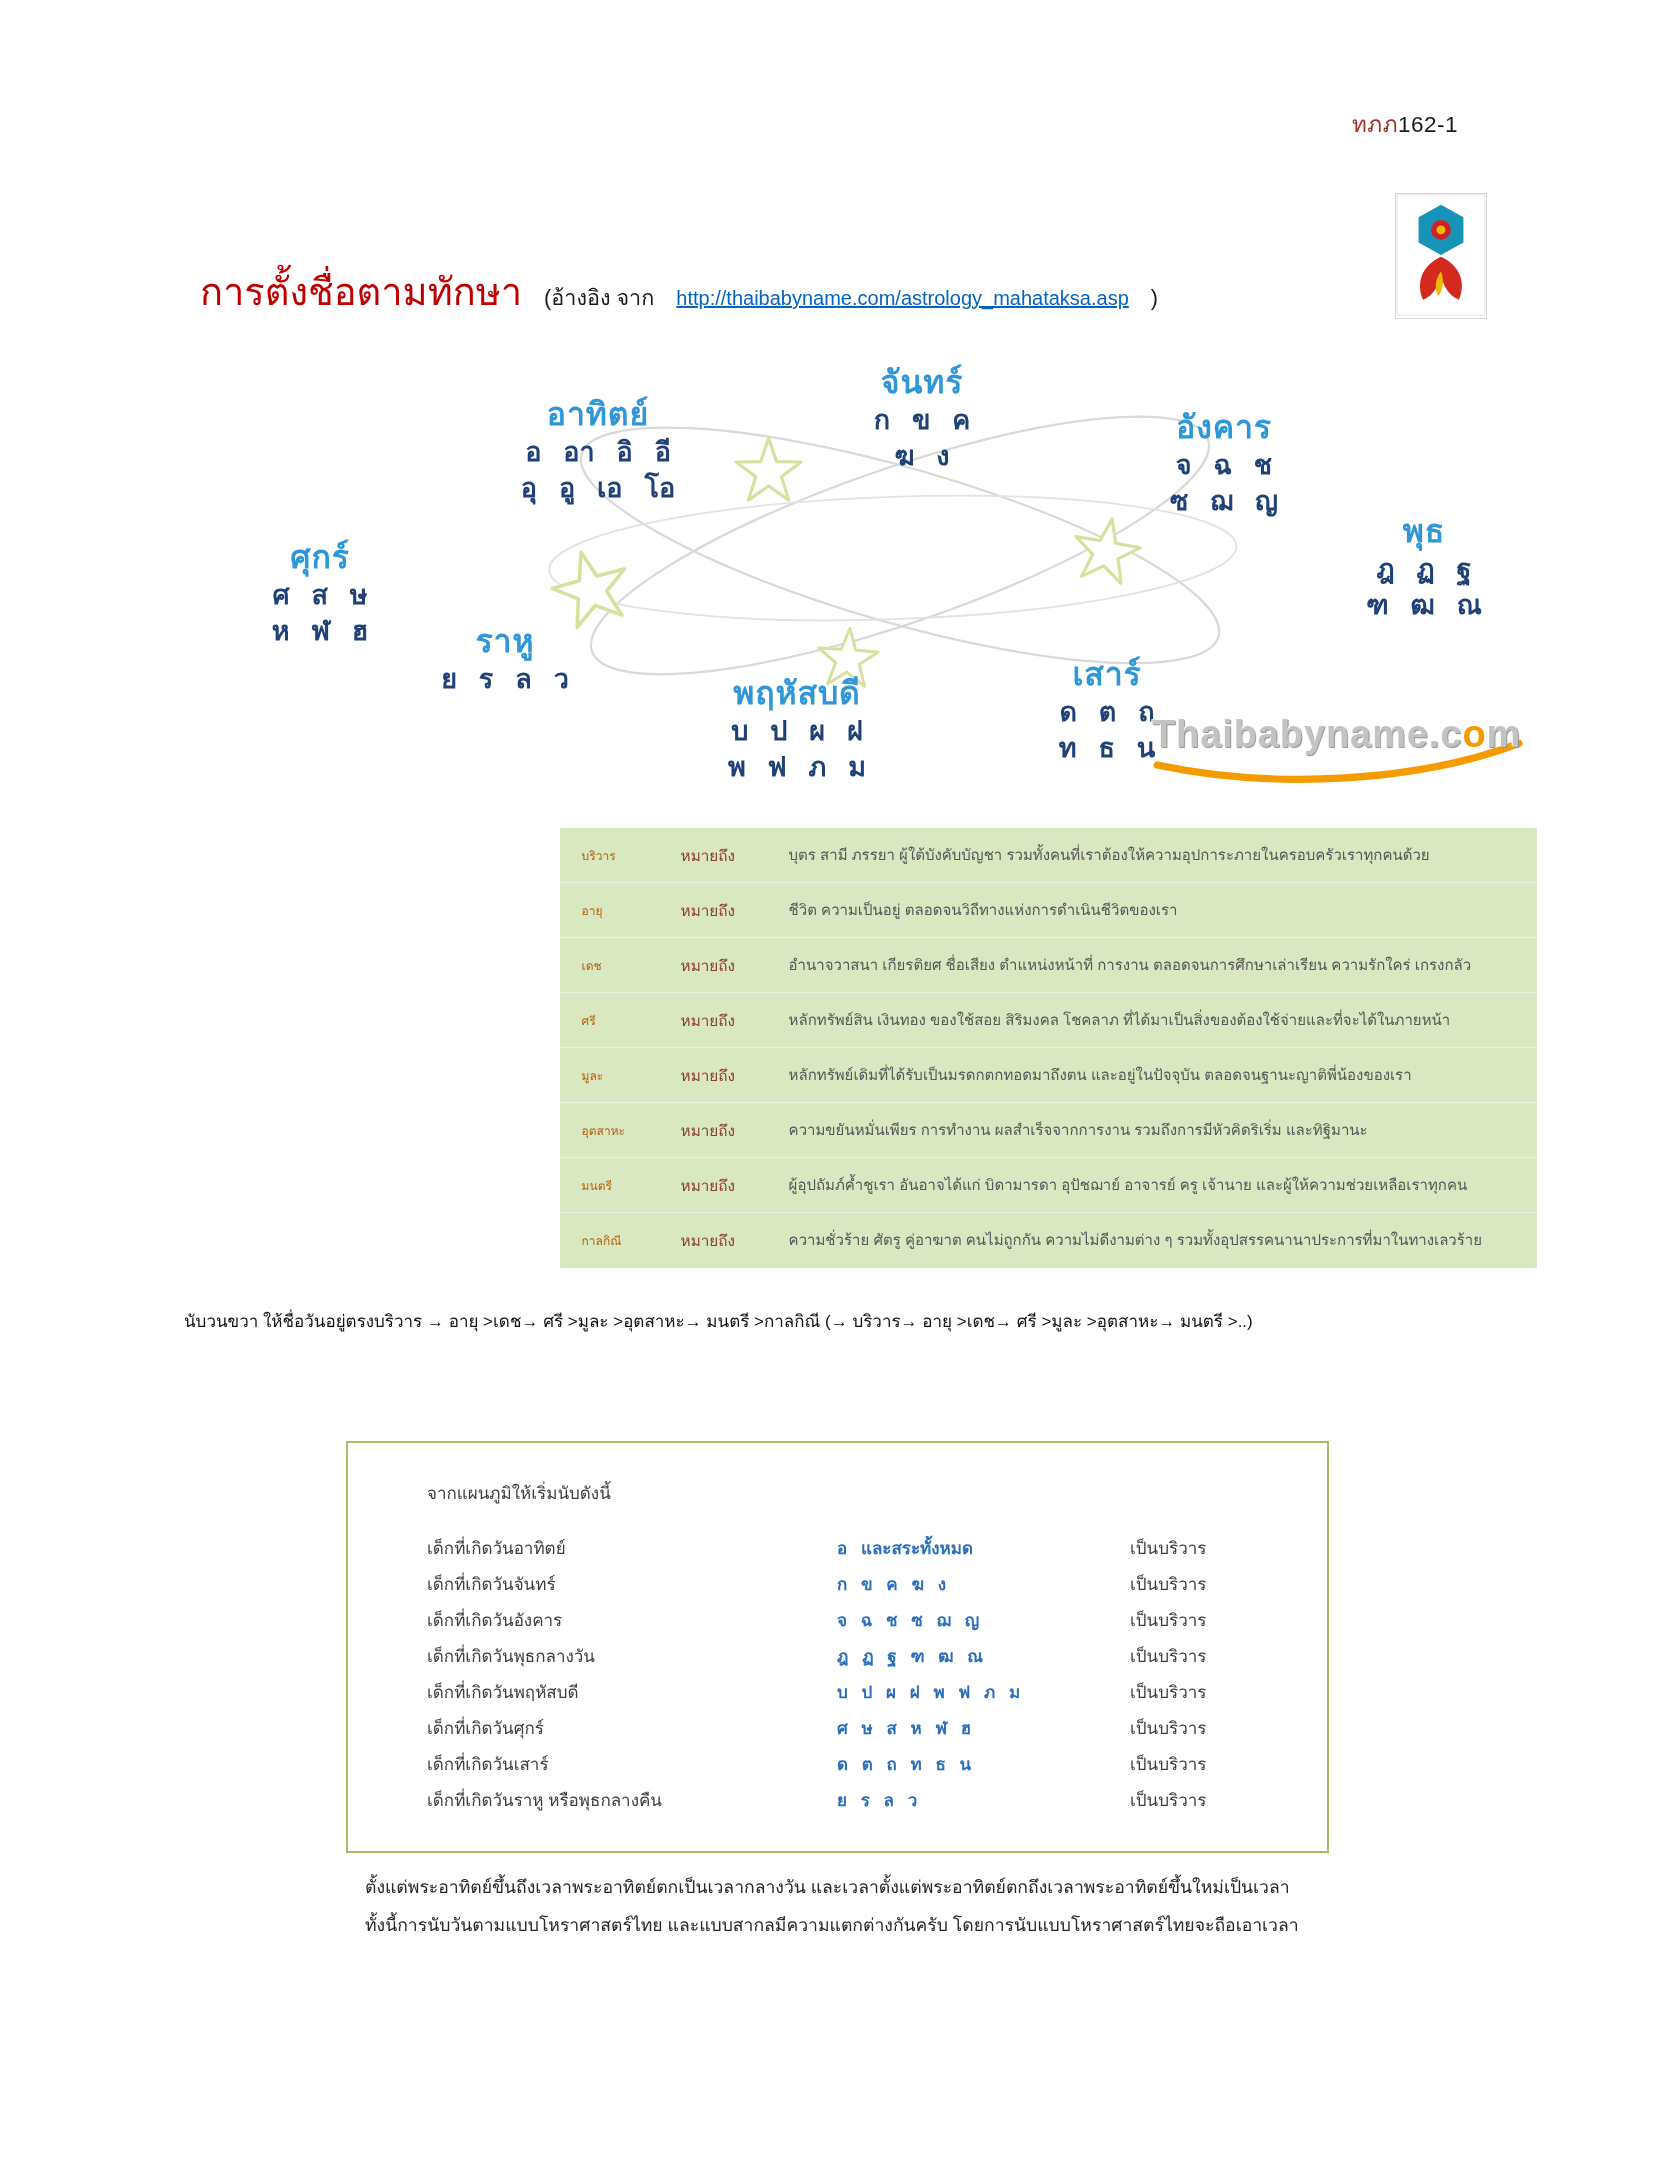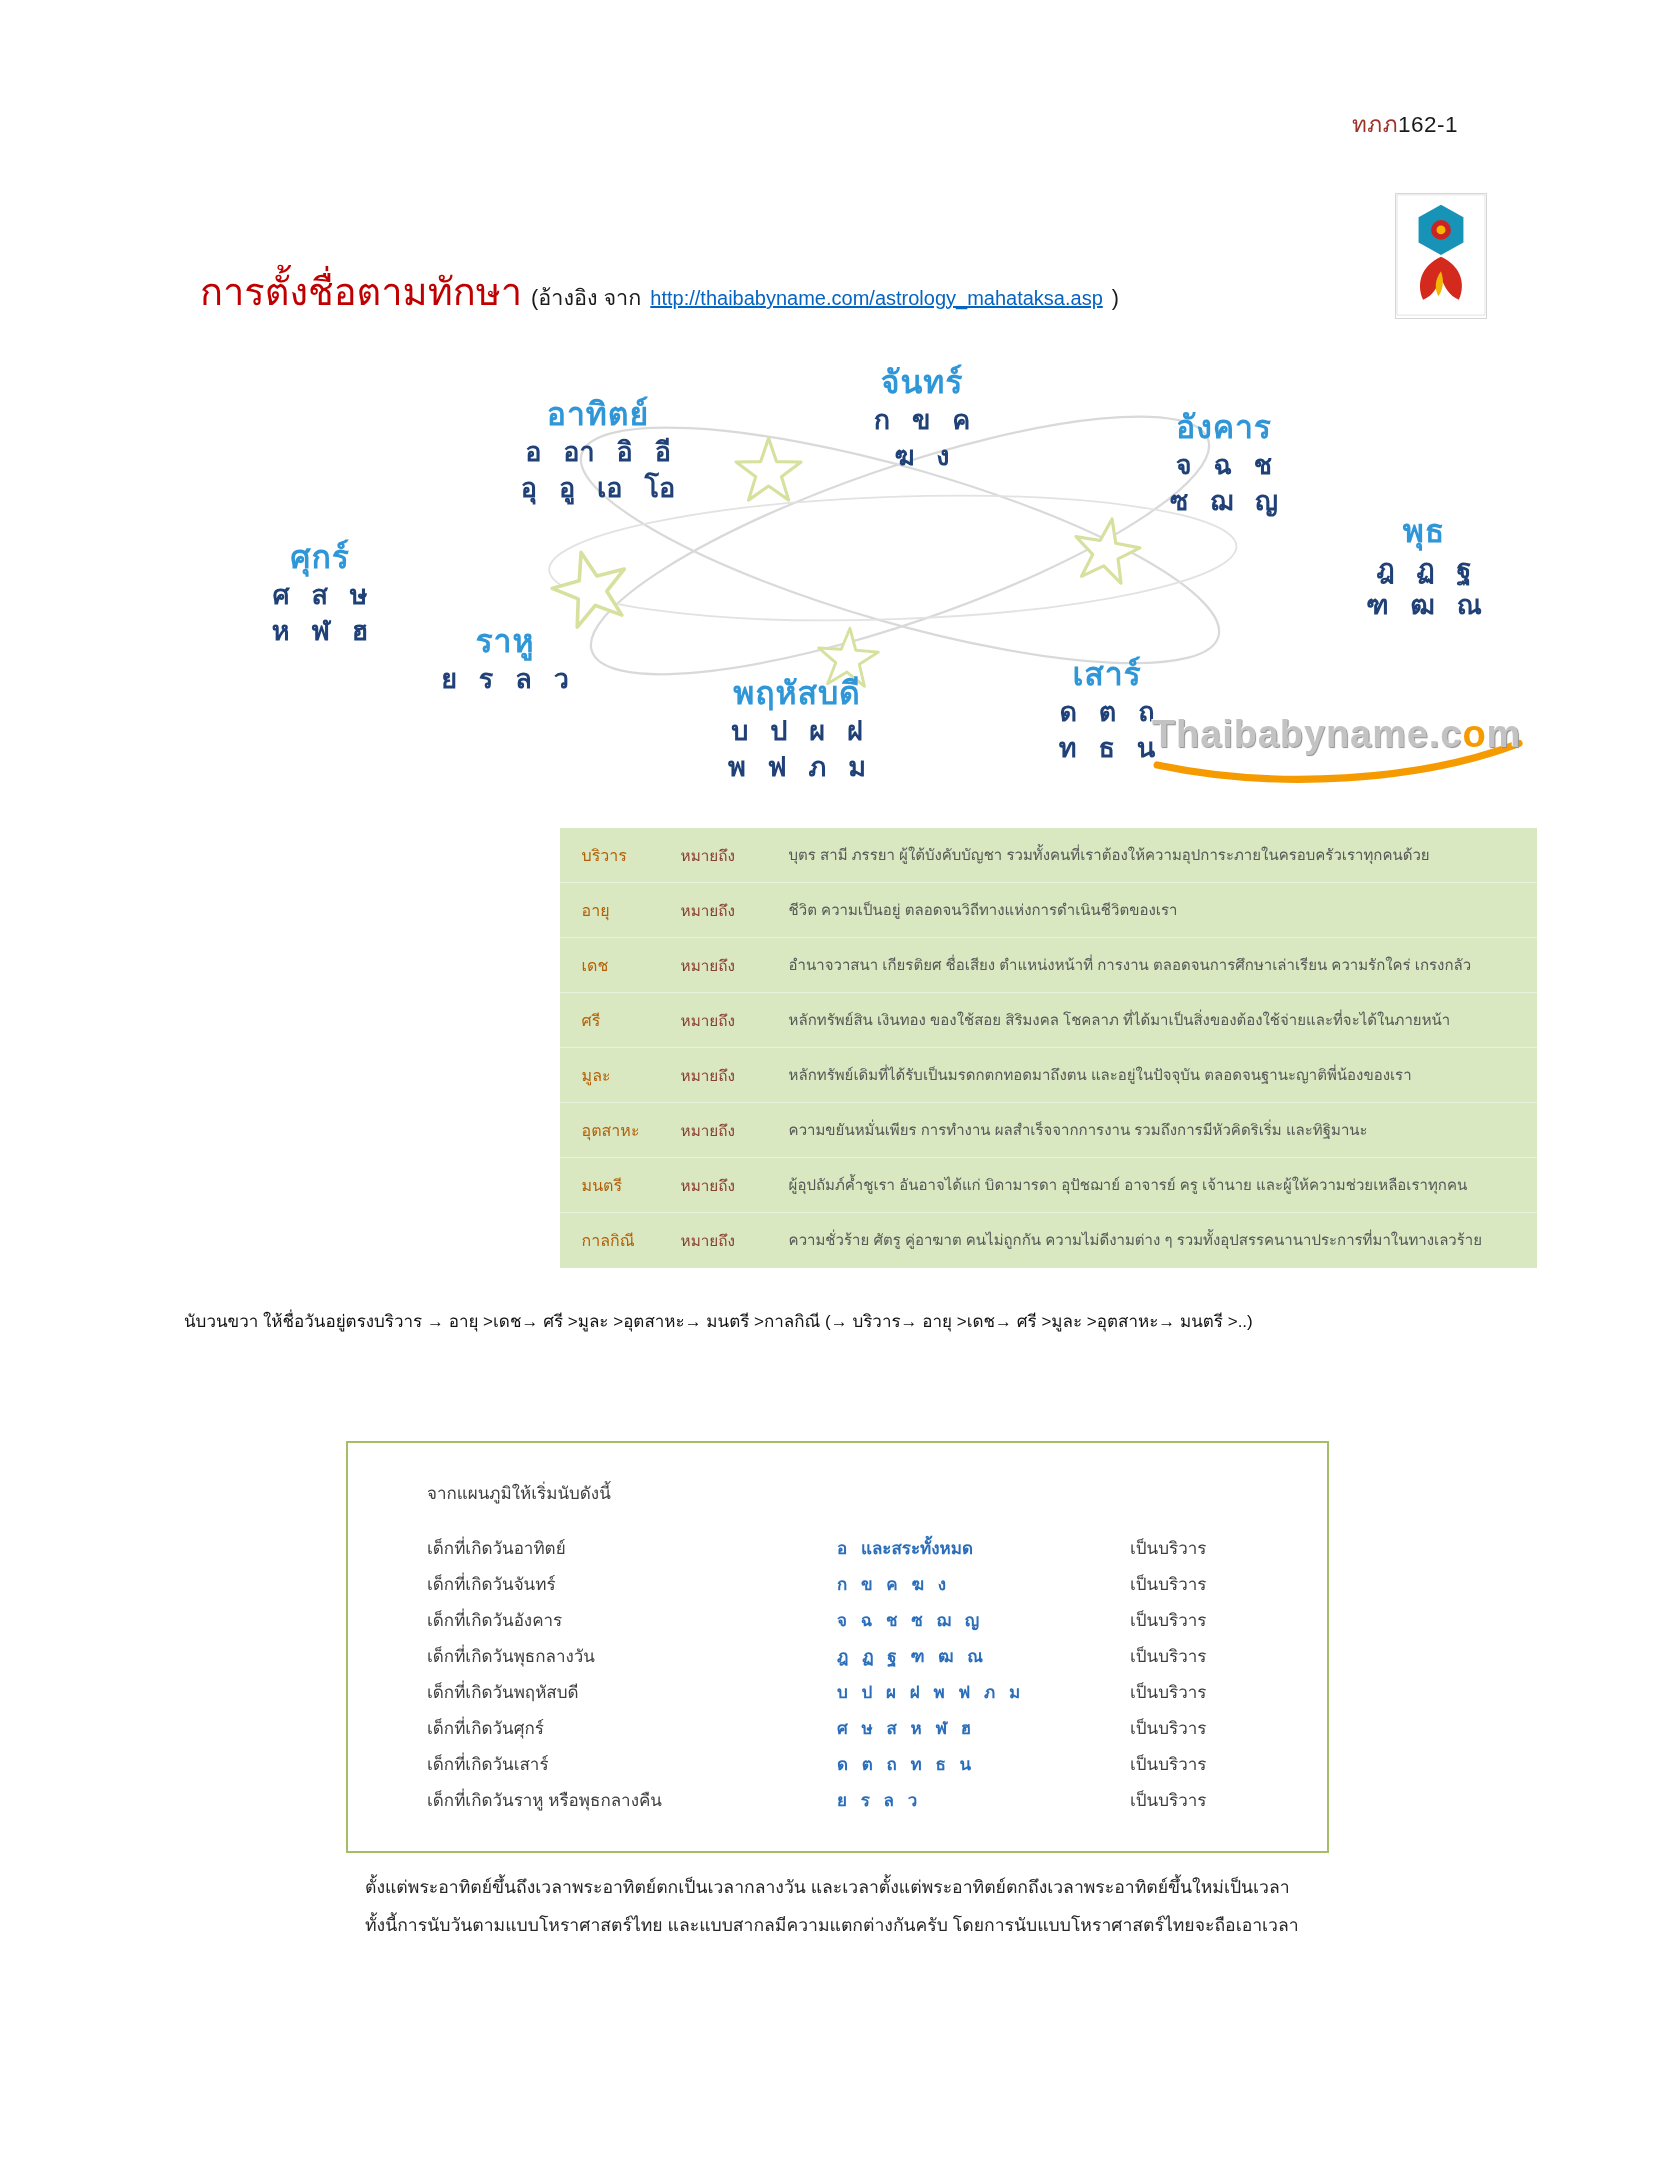--- a/index.html
+++ b/index.html
@@ -9,42 +9,42 @@
 
   
   .doc-code { position:absolute; left:1352px; top:106px; font-size:22.5px; letter-spacing:0.5px; }
   .doc-code .code-red { color:#9c3328; }
   .doc-code .code-dark { color:#1a1a1a; }
 
   
   .logo-box { position:absolute; left:1395px; top:193px; width:92px; height:126px; background:#fff; border:0.9px solid #d6d6d6; }
 
   
-  .title-row { position:absolute; left:200px; top:261px; width:1170px; display:flex; align-items:baseline; gap:9px; white-space:nowrap; }
+  .title-row { position:absolute; left:200px; top:261px; width:1170px; display:flex; align-items:baseline; gap:22px; white-space:nowrap; }
   .main-title { color:#c00000; font-size:38px; }
   .sub-title { color:#1a1a1a; font-size:21.6px; }
   .ref-link { color:#0563c1; text-decoration:underline; font-size:20px; cursor:pointer; }
 
   
   .diagram-svg { position:absolute; left:225px; top:351px; width:1305px; height:450px; }
   .planet { position:absolute; transform:translateX(-50%); text-align:center; white-space:nowrap; }
   .planet-name { color:#2f96d8; font-weight:bold; font-size:32px; line-height:40px; letter-spacing:0.9px; }
   .planet-letters { color:#1f4177; font-weight:bold; font-size:27px; line-height:36px; word-spacing:14.4px; }
 
   .watermark { position:absolute; left:1152px; top:713px; font-size:38px; font-weight:bold; letter-spacing:0.9px; white-space:nowrap;
                color:#c3c3c3; text-shadow:-0.9px -0.9px 0 #ffffff, 0.9px 0.9px 0.9px #8f8f8f; }
   .watermark .wm-orange { color:#f59b00; text-shadow:none; }
   .swoosh-svg { position:absolute; left:1150px; top:736px; width:378px; height:58px; }
 
   
   .def-table { position:absolute; left:560px; top:828px; width:977px; }
   .def-row { display:grid; grid-template-columns:99px 108px 1fr; align-items:center; min-height:55px;
              background:#d9e8c1; padding:5.4px 18px 5.4px 21.6px; border-bottom:1.8px solid #e9f2dc; }
   .def-row:last-child { border-bottom:none; }
-  .def-term { color:#b45f06; font-size:16px; }
+  .def-term { color:#b45f06; font-size:12px; }
   .def-meaning { color:#8a3c2e; font-size:15.3px; }
   .def-desc { color:#575757; font-size:15px; line-height:1.5; }
 
   
   .count-note { position:absolute; left:184px; top:1307px; width:1404px; font-size:17px; color:#111; white-space:nowrap; }
 
   
   .chart-box { position:absolute; left:346px; top:1441px; width:983px; height:412px; background:#fff;
                border:2.7px solid #a6bd66; padding:36px 27px 0 79px; }
   .chart-header { color:#3d3d3d; font-size:17px; margin-bottom:23.4px; }

